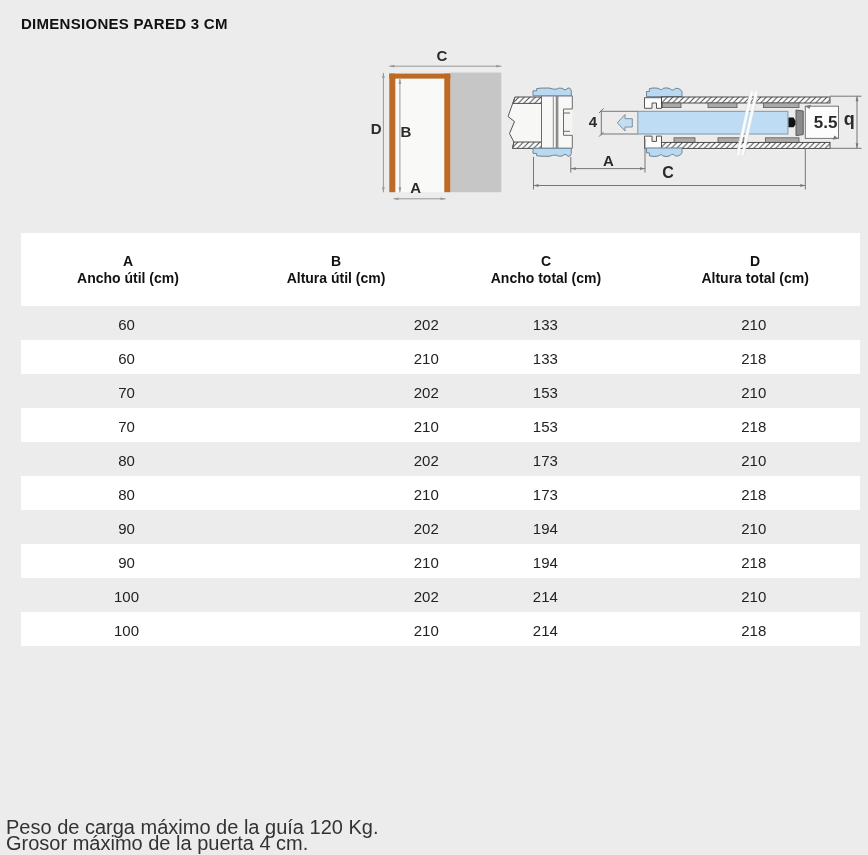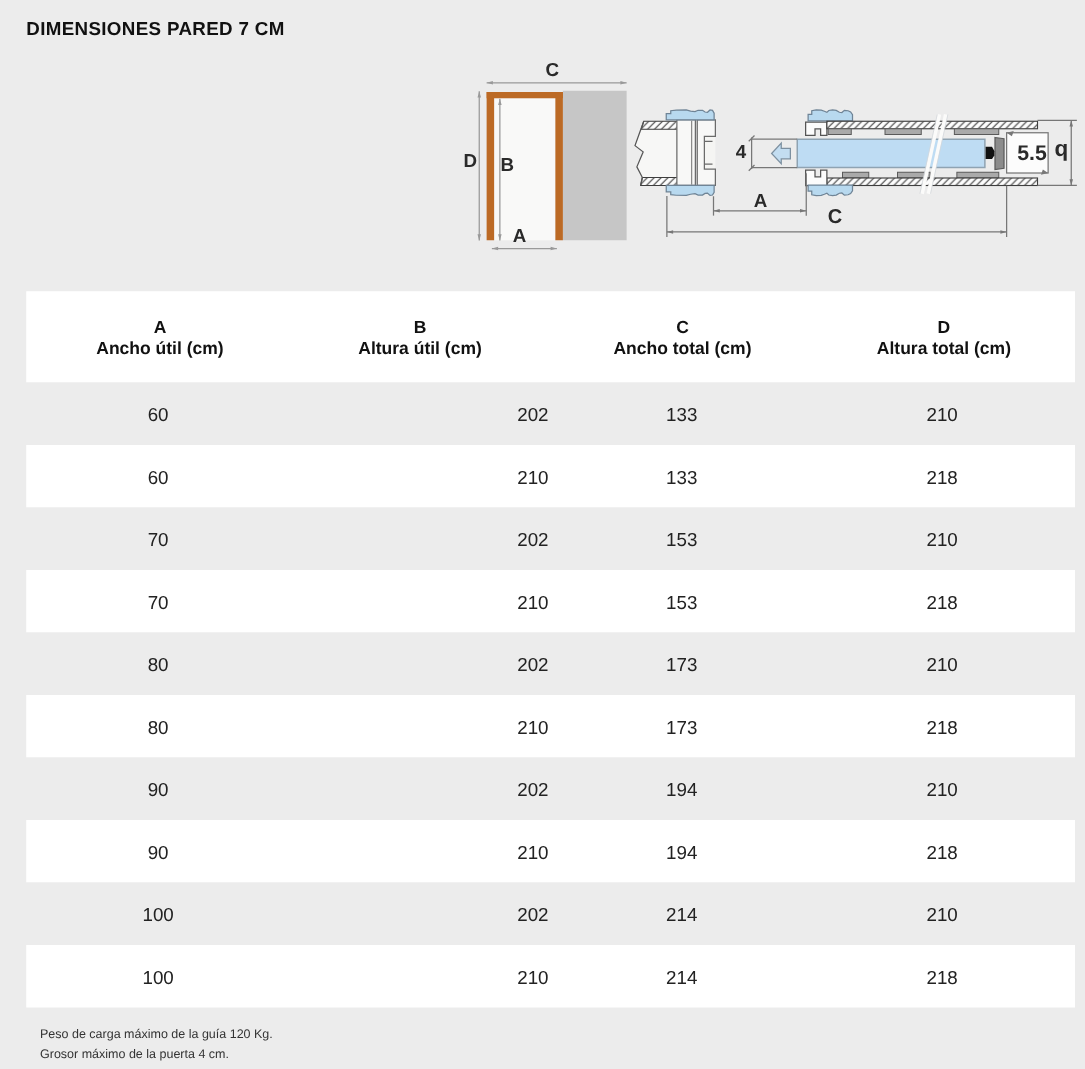--- a/index.html
+++ b/index.html
@@ -3,35 +3,35 @@
 <meta charset="utf-8">
 <style>
   html,body{margin:0;padding:0;}
   body{width:868px;height:855px;background:#ececec;font-family:"Liberation Sans",sans-serif;position:relative;overflow:hidden;}
   .title{position:absolute;left:21px;top:15px;font-size:15px;font-weight:bold;color:#111;letter-spacing:0.28px;}
   .tbl{position:absolute;left:21px;top:233px;width:839px;}
   .trow{display:flex;}
   .trow div{width:209.75px;text-align:center;}
   .thead{height:73px;box-sizing:border-box;background:#fff;display:flex;align-items:center;font-weight:bold;font-size:14px;color:#111;}
   .thead div{line-height:16.2px;}
-  .drow{height:50px;box-sizing:border-box;padding-top:2px;background:#ececec;align-items:center;font-size:15px;color:#222;}
+  .drow{height:34px;box-sizing:border-box;padding-top:2px;background:#ececec;align-items:center;font-size:15px;color:#222;}
   .drow.w{background:#fff;}
   .drow{display:flex;}
-  .note{position:absolute;left:32px;top:820px;font-size:10px;line-height:15.5px;color:#333;}
+  .note{position:absolute;left:6px;top:820px;font-size:20px;line-height:15.5px;color:#333;}
   .thead div:nth-child(1){transform:translateX(2.1px);}
   .thead div:nth-child(2){transform:translateX(0.4px);}
   .thead div:nth-child(3){transform:translateX(0.6px);}
   .drow div:nth-child(1){transform:translateX(0.6px);}
   .drow div:nth-child(2){transform:translateX(-1.7px);text-align:right;}
   .drow div:nth-child(4){transform:translateX(-1.4px);}
 </style>
 </head>
 <body>
 
-<div class="title">DIMENSIONES PARED 7 CM</div>
+<div class="title">DIMENSIONES PARED 3 CM</div>
 
 <svg width="868" height="232" viewBox="0 0 868 232" style="position:absolute;left:0;top:0" xmlns="http://www.w3.org/2000/svg">
 <defs>
 <pattern id="hat" width="5.5" height="5.5" patternUnits="userSpaceOnUse">
   <path d="M-1,6.5 L6.5,-1 M-1,1 L1,-1 M4.5,6.5 L6.5,4.5" stroke="#414141" stroke-width="0.95" fill="none"></path>
 </pattern>
 </defs>
 
 <g>
 

